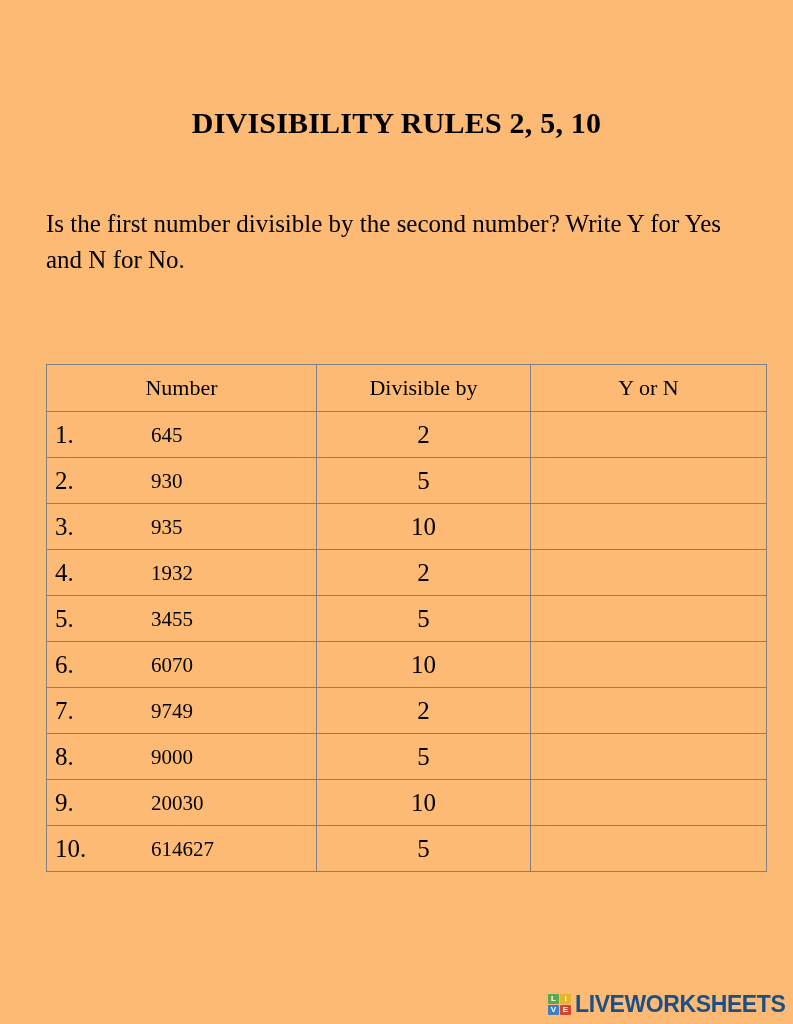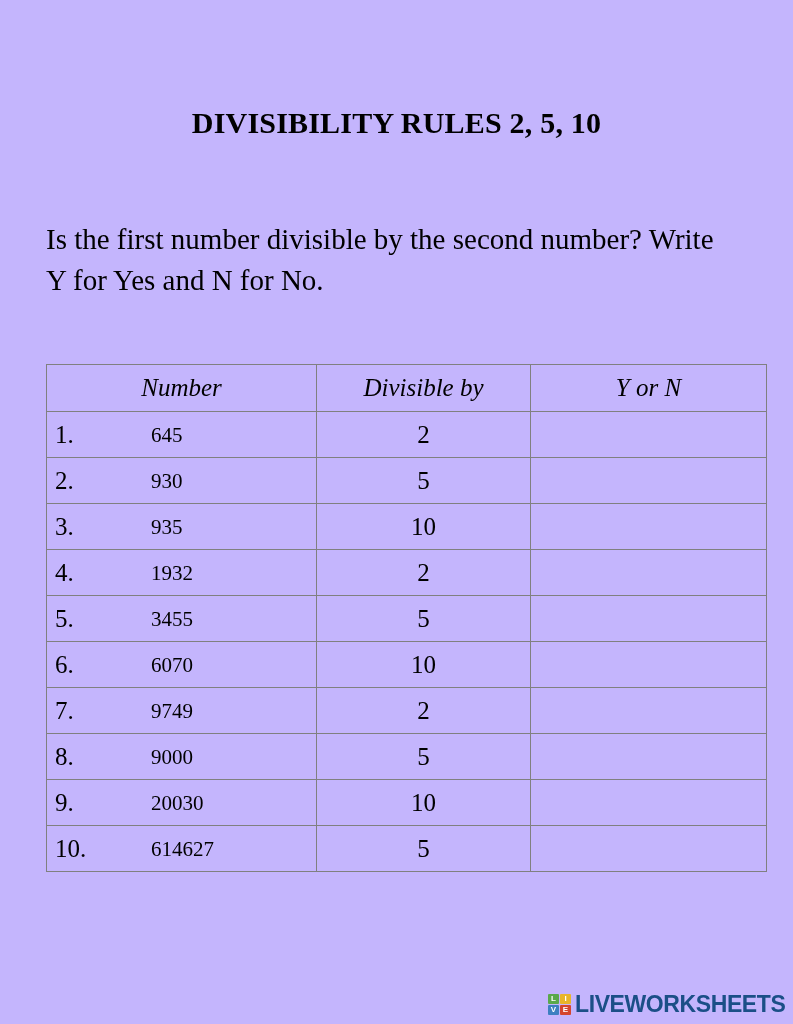--- a/index.html
+++ b/index.html
@@ -12,44 +12,44 @@
     height: 1024px;
     position: relative;
     font-family: "Liberation Serif", "DejaVu Serif", serif;
     color: #000000;
     overflow: hidden;
   }
 
   .sheet {
     position: absolute;
     inset: 0;
-    background: #c4b5fd;
+    background: #fdba74;
   }
 
   
   .worksheet-title {
     position: absolute;
     top: 106px;
     left: 0;
     width: 793px;
     text-align: center;
     font-size: 30px;
     font-weight: bold;
     letter-spacing: 0.2px;
     line-height: 1.1;
     font-family: "Liberation Serif", "DejaVu Serif", serif;
   }
 
   
   .instructions {
     position: absolute;
-    top: 219px;
+    top: 206px;
     left: 46px;
     width: 680px;
-    font-size: 29px;
+    font-size: 25px;
     line-height: 1.42;
     font-weight: normal;
     text-align: left;
   }
 
   
   .worksheet-table {
     position: absolute;
     top: 364px;
     left: 46px;
@@ -61,22 +61,21 @@
   .worksheet-table th {
     border: 1px solid #808080;
     padding: 0;
     height: 45px;
     vertical-align: middle;
     font-weight: normal;
     font-size: 25px;
   }
   .worksheet-table thead th {
     height: 46px;
-    font-size: 25px;
-    font-style: italic;
+    font-size: 22px;
   }
   .col-number  { width: 270px; }
   .col-divisor { width: 214px; }
   .col-answer  { width: 236px; }
 
   .cell-number {
     position: relative;
     font-size: 25px;
   }
   .cell-number .row-index {

